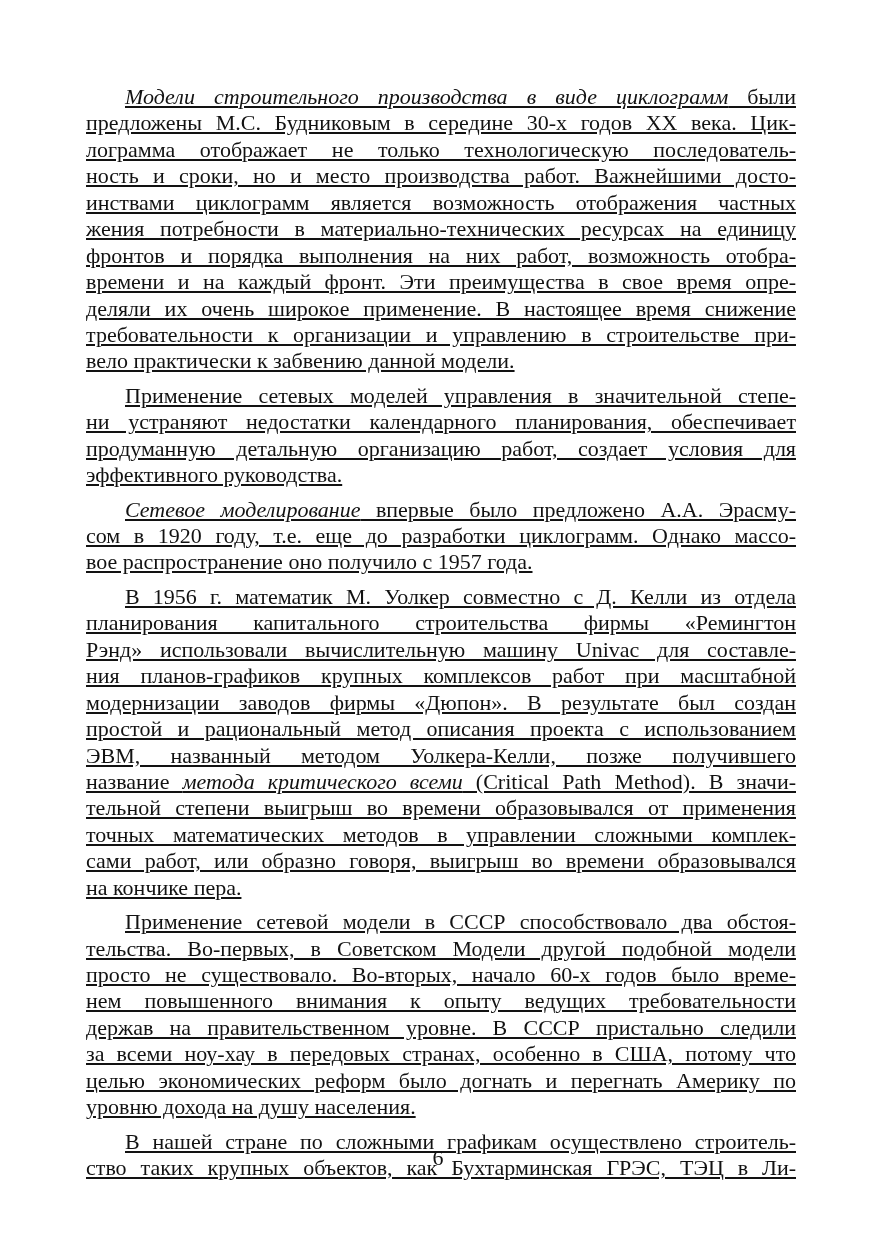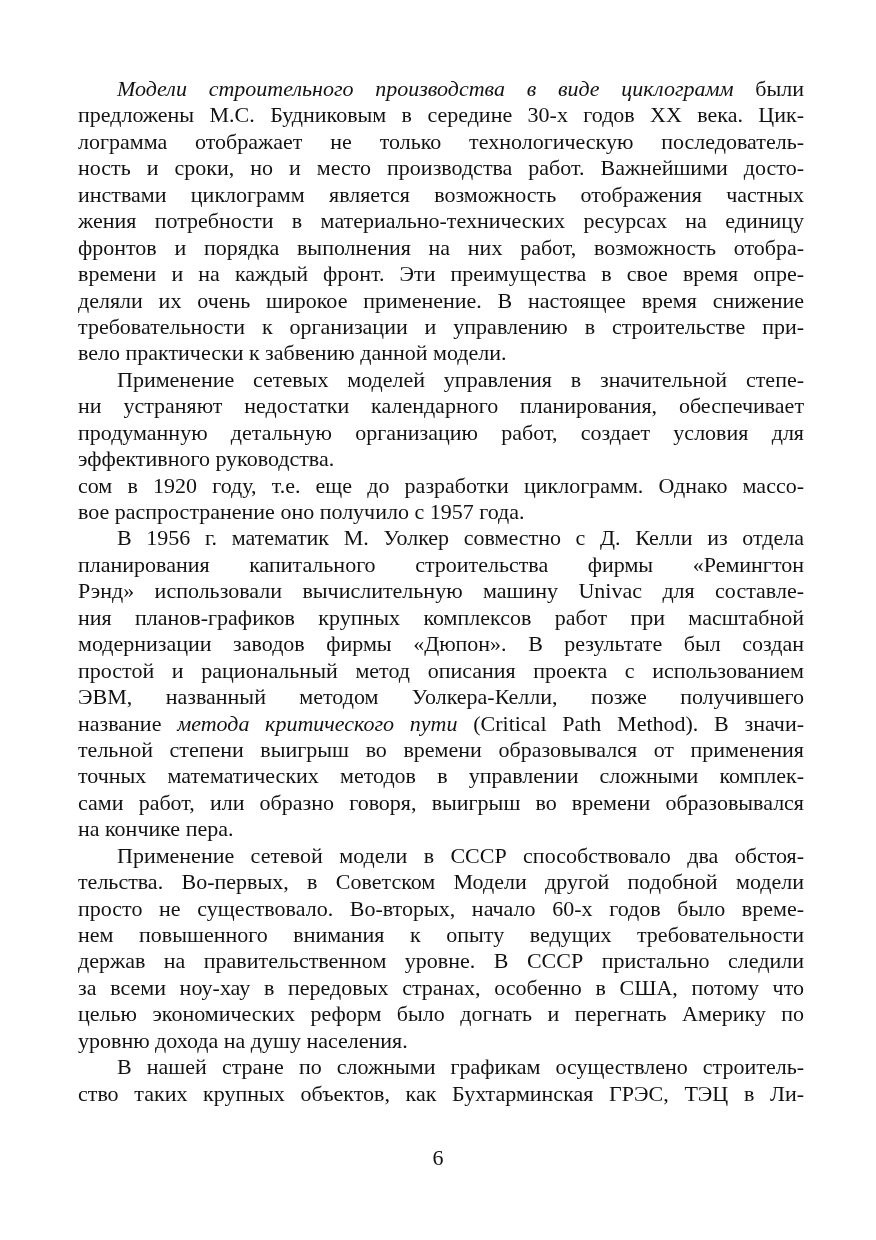--- a/index.html
+++ b/index.html
@@ -18,22 +18,23 @@
   }
   .text-block {
     position: absolute;
     left: 78px;
     top: 76px;
     width: 726px;
     font-size: 22px;
     line-height: 26.45px;
   }
   .para {
-    margin: 0;
+    margin: 8px;
     padding: 0;
+    text-decoration: underline;
   }
   .line {
     height: 26.45px;
     overflow: hidden;
     text-align: justify;
     text-align-last: justify;
     white-space: normal;
   }
   .line.end {
     text-align-last: left;
@@ -72,32 +73,33 @@
         <div class="line"><span>требовательности к организации и управлению в строительстве при-</span></div>
         <div class="line end"><span>вело практически к забвению данной модели.</span></div>
       </div>
       <div class="para">
         <div class="line first"><span>Применение сетевых моделей управления в значительной степе-</span></div>
         <div class="line"><span>ни устраняют недостатки календарного планирования, обеспечивает</span></div>
         <div class="line"><span>продуманную детальную организацию работ, создает условия для</span></div>
         <div class="line end"><span>эффективного руководства.</span></div>
       </div>
       <div class="para">
+        <div class="line first"><span class="it">Сетевое моделирование</span><span> впервые было предложено А.А. Эрасму-</span></div>
         <div class="line"><span>сом в 1920 году, т.е. еще до разработки циклограмм. Однако массо-</span></div>
         <div class="line end"><span>вое распространение оно получило с 1957 года.</span></div>
       </div>
       <div class="para">
         <div class="line first"><span>В 1956 г. математик М. Уолкер совместно с Д. Келли из отдела</span></div>
         <div class="line"><span>планирования капитального строительства фирмы «Ремингтон</span></div>
         <div class="line"><span>Рэнд» использовали вычислительную машину Univac для составле-</span></div>
         <div class="line"><span>ния планов-графиков крупных комплексов работ при масштабной</span></div>
         <div class="line"><span>модернизации заводов фирмы «Дюпон». В результате был создан</span></div>
         <div class="line"><span>простой и рациональный метод описания проекта с использованием</span></div>
         <div class="line"><span>ЭВМ, названный методом Уолкера-Келли, позже получившего</span></div>
-        <div class="line"><span>название </span><span class="it">метода критического пути</span><span> (Critical Path Method). В значи-</span></div>
+        <div class="line"><span>название </span><span class="it">метода критического всеми</span><span> (Critical Path Method). В значи-</span></div>
         <div class="line"><span>тельной степени выигрыш во времени образовывался от применения</span></div>
         <div class="line"><span>точных математических методов в управлении сложными комплек-</span></div>
         <div class="line"><span>сами работ, или образно говоря, выигрыш во времени образовывался</span></div>
         <div class="line end"><span>на кончике пера.</span></div>
       </div>
       <div class="para">
         <div class="line first"><span>Применение сетевой модели в СССР способствовало два обстоя-</span></div>
         <div class="line"><span>тельства. Во-первых, в Советском Модели другой подобной модели</span></div>
         <div class="line"><span>просто не существовало. Во-вторых, начало 60-х годов было време-</span></div>
         <div class="line"><span>нем повышенного внимания к опыту ведущих требовательности</span></div>

